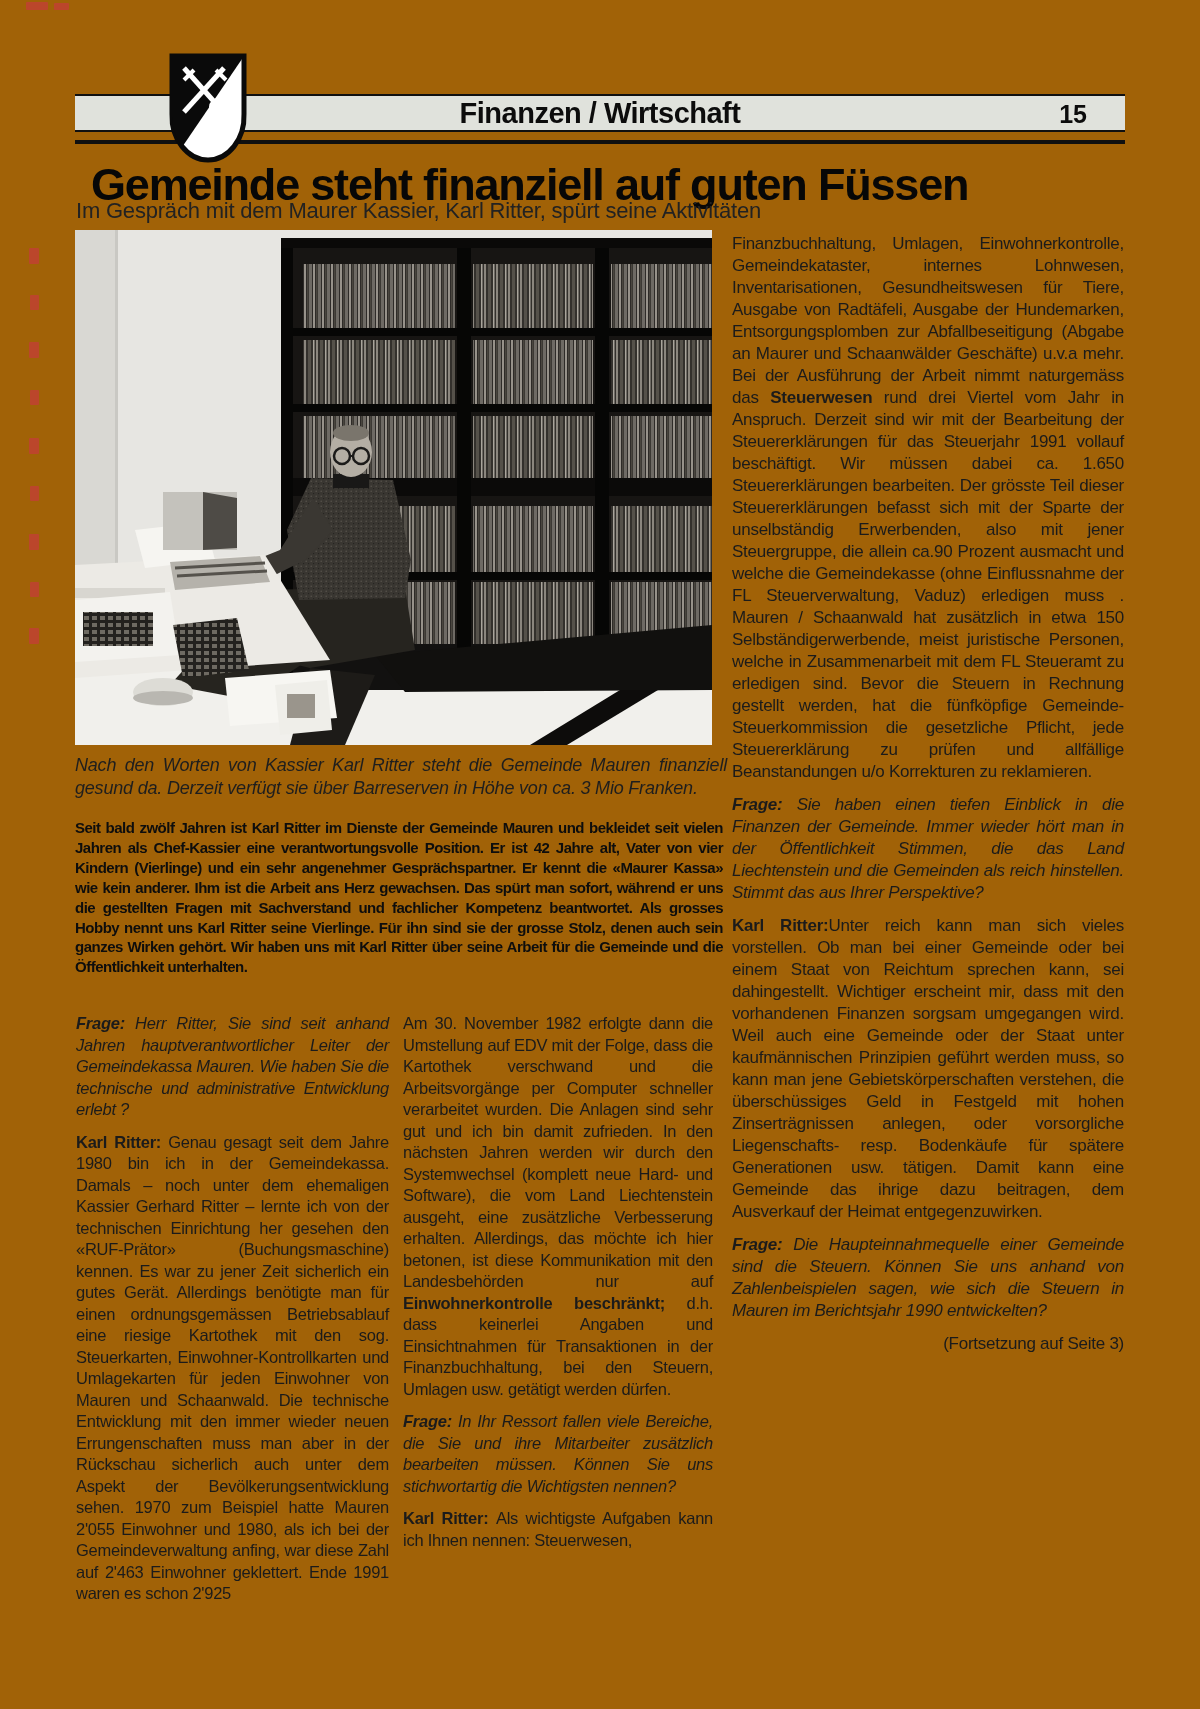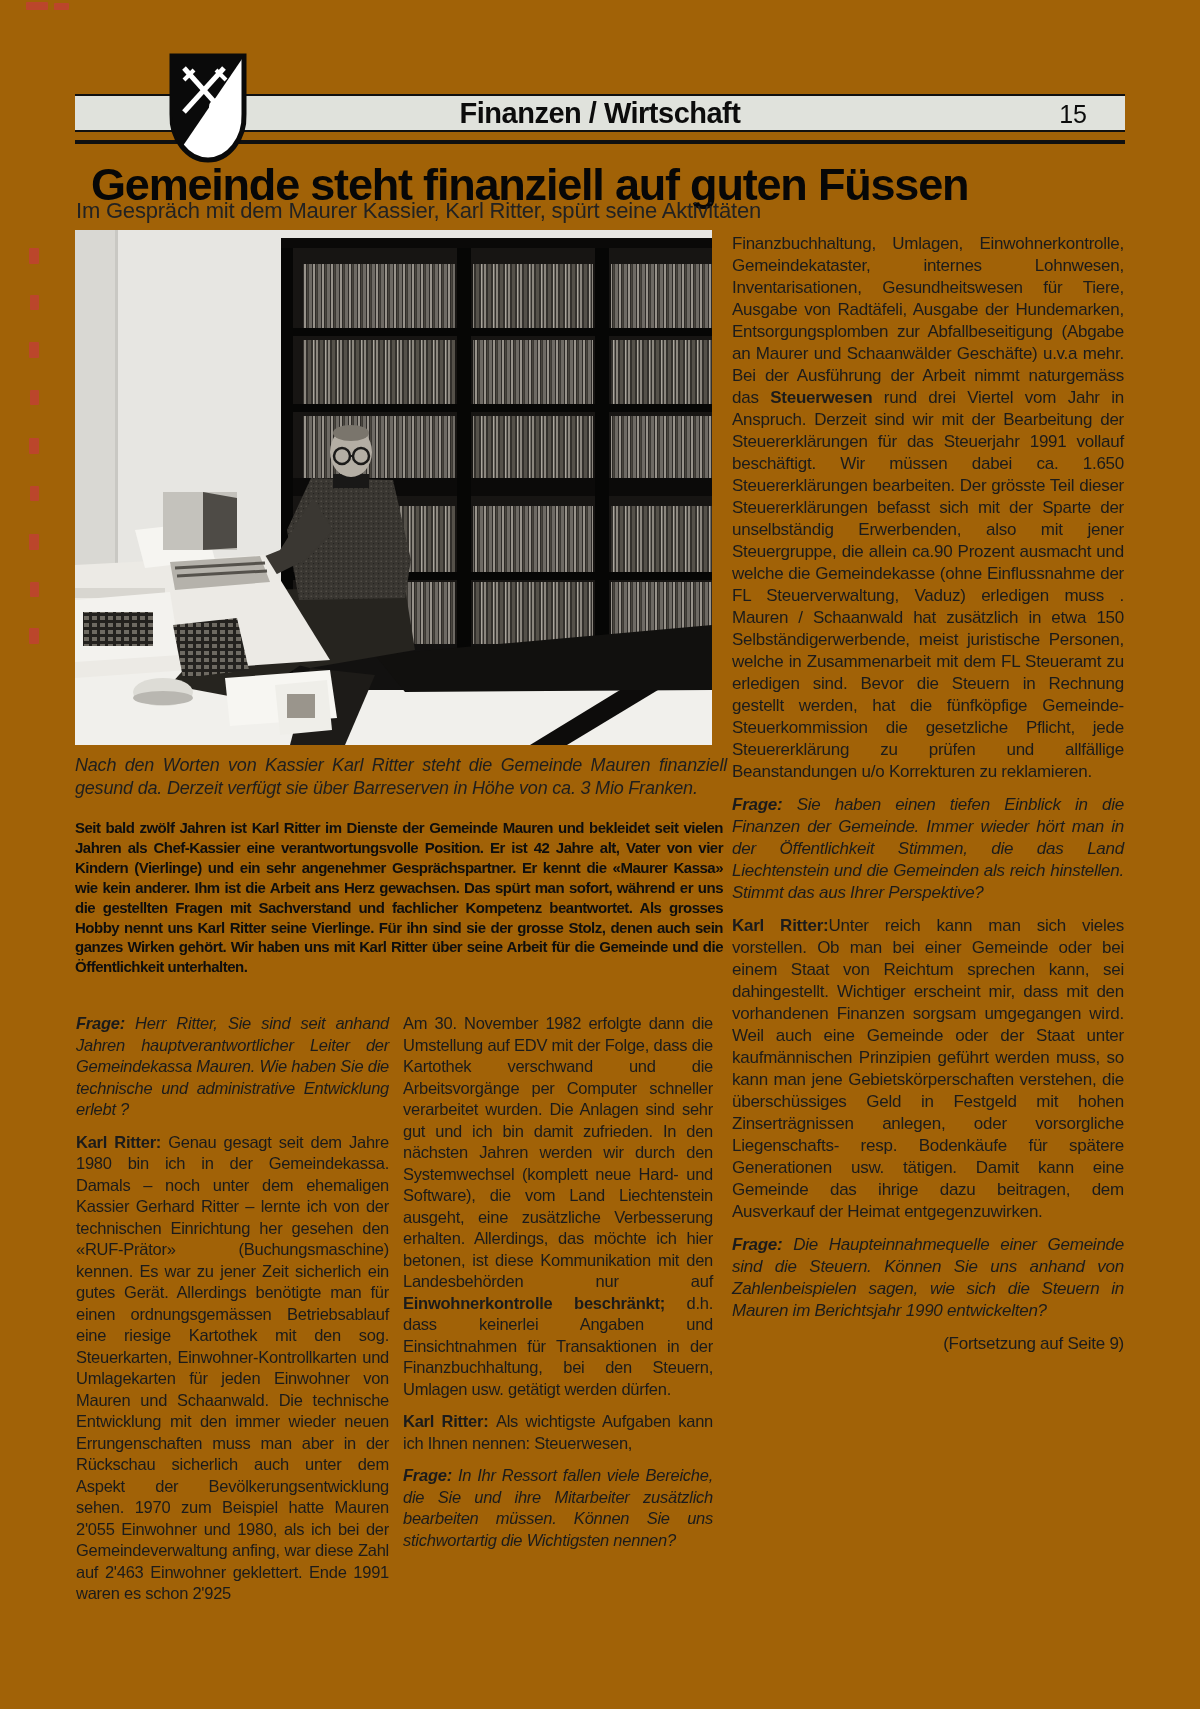--- a/index.html
+++ b/index.html
@@ -19,21 +19,21 @@
     position:absolute;left:75px;top:94px;width:1050px;height:38px;
     background:#e0e2dc;
     border-top:2px solid #101010;
     border-bottom:2px solid #101010;
     box-sizing:border-box;
     display:flex;align-items:center;justify-content:center;
   }
   .band-title{font-weight:bold;font-size:29px;letter-spacing:-0.5px;color:#0c0c0c;}
   .band-page{
     position:absolute;right:38px;top:4px;
-    font-weight:normal;font-size:25px;color:#0c0c0c;
+    font-weight:bold;font-size:25px;color:#0c0c0c;
   }
   .band-rule{position:absolute;left:75px;top:140px;width:1050px;height:4px;background:#101010;}
   .crest{position:absolute;left:166px;top:50px;}
   .headline{
     position:absolute;left:74px;top:142px;width:1000px;margin:17px;
     font-size:45px;font-weight:bold;letter-spacing:-1.2px;color:#070707;
     white-space:nowrap;
   }
   .subtitle{
     position:absolute;left:76px;top:198px;width:900px;
@@ -208,24 +208,24 @@
   <div class="caption">Nach den Worten von Kassier Karl Ritter steht die Gemeinde Mauren finanziell gesund da. Derzeit verfügt sie über Barreserven in Höhe von ca. 3 Mio Franken.</div>
 
   <div class="intro">Seit bald zwölf Jahren ist Karl Ritter im Dienste der Gemeinde Mauren und bekleidet seit vielen Jahren als Chef-Kassier eine verantwortungsvolle Position. Er ist 42 Jahre alt, Vater von vier Kindern (Vierlinge) und ein sehr angenehmer Gesprächspartner. Er kennt die «Maurer Kassa» wie kein anderer. Ihm ist die Arbeit ans Herz gewachsen. Das spürt man sofort, während er uns die gestellten Fragen mit Sachverstand und fachlicher Kompetenz beantwortet. Als grosses Hobby nennt uns Karl Ritter seine Vierlinge. Für ihn sind sie der grosse Stolz, denen auch sein ganzes Wirken gehört. Wir haben uns mit Karl Ritter über seine Arbeit für die Gemeinde und die Öffentlichkeit unterhalten.</div>
 
   <div class="col col-left">
       <p class="para"><span class="seg-bi">Frage: </span><span class="seg-i">Herr Ritter, Sie sind seit anhand Jahren hauptverantwortlicher Leiter der Gemeindekassa Mauren. Wie haben Sie die technische und administrative Entwicklung erlebt ?</span></p>
       <p class="para spaced"><span class="seg-b">Karl Ritter: </span><span class="seg-n">Genau gesagt seit dem Jahre 1980 bin ich in der Gemeindekassa. Damals – noch unter dem ehemaligen Kassier Gerhard Ritter – lernte ich von der technischen Einrichtung her gesehen den «RUF-Prätor» (Buchungsmaschine) kennen. Es war zu jener Zeit sicherlich ein gutes Gerät. Allerdings benötigte man für einen ordnungsgemässen Betriebsablauf eine riesige Kartothek mit den sog. Steuerkarten, Einwohner-Kontrollkarten und Umlagekarten für jeden Einwohner von Mauren und Schaanwald. Die technische Entwicklung mit den immer wieder neuen Errungenschaften muss man aber in der Rückschau sicherlich auch unter dem Aspekt der Bevölkerungsentwicklung sehen. 1970 zum Beispiel hatte Mauren 2'055 Einwohner und 1980, als ich bei der Gemeindeverwaltung anfing, war diese Zahl auf 2'463 Einwohner geklettert. Ende 1991 waren es schon 2'925</span></p>
     </div>
   <div class="col col-mid">
       <p class="para"><span class="seg-n">Am 30. November 1982 erfolgte dann die Umstellung auf EDV mit der Folge, dass die Kartothek verschwand und die Arbeitsvorgänge per Computer schneller verarbeitet wurden. Die Anlagen sind sehr gut und ich bin damit zufrieden. In den nächsten Jahren werden wir durch den Systemwechsel (komplett neue Hard- und Software), die vom Land Liechtenstein ausgeht, eine zusätzliche Verbesserung erhalten. Allerdings, das möchte ich hier betonen, ist diese Kommunikation mit den Landesbehörden nur auf </span><span class="seg-b">Einwohnerkontrolle beschränkt;</span><span class="seg-n"> d.h. dass keinerlei Angaben und Einsichtnahmen für Transaktionen in der Finanzbuchhaltung, bei den Steuern, Umlagen usw. getätigt werden dürfen.</span></p>
+      <p class="para spaced"><span class="seg-bi">Frage: </span><span class="seg-i">In Ihr Ressort fallen viele Bereiche, die Sie und ihre Mitarbeiter zusätzlich bearbeiten müssen. Können Sie uns stichwortartig die Wichtigsten nennen?</span></p>
       <p class="para spaced"><span class="seg-b">Karl Ritter: </span><span class="seg-n">Als wichtigste Aufgaben kann ich Ihnen nennen: Steuerwesen,</span></p>
-      <p class="para spaced"><span class="seg-bi">Frage: </span><span class="seg-i">In Ihr Ressort fallen viele Bereiche, die Sie und ihre Mitarbeiter zusätzlich bearbeiten müssen. Können Sie uns stichwortartig die Wichtigsten nennen?</span></p>
     </div>
   <div class="col col-right">
       <p class="para"><span class="seg-n">Finanzbuchhaltung, Umlagen, Einwohnerkontrolle, Gemeindekataster, internes Lohnwesen, Inventarisationen, Gesundheitswesen für Tiere, Ausgabe von Radtäfeli, Ausgabe der Hundemarken, Entsorgungsplomben zur Abfallbeseitigung (Abgabe an Maurer und Schaanwälder Geschäfte) u.v.a mehr. Bei der Ausführung der Arbeit nimmt naturgemäss das </span><span class="seg-b">Steuerwesen</span><span class="seg-n"> rund drei Viertel vom Jahr in Anspruch. Derzeit sind wir mit der Bearbeitung der Steuererklärungen für das Steuerjahr 1991 vollauf beschäftigt. Wir müssen dabei ca. 1.650 Steuererklärungen bearbeiten. Der grösste Teil dieser Steuererklärungen befasst sich mit der Sparte der unselbständig Erwerbenden, also mit jener Steuergruppe, die allein ca.90 Prozent ausmacht und welche die Gemeindekasse (ohne Einflussnahme der FL Steuerverwaltung, Vaduz) erledigen muss . Mauren / Schaanwald hat zusätzlich in etwa 150 Selbständigerwerbende, meist juristische Personen, welche in Zusammenarbeit mit dem FL Steueramt zu erledigen sind. Bevor die Steuern in Rechnung gestellt werden, hat die fünfköpfige Gemeinde-Steuerkommission die gesetzliche Pflicht, jede Steuererklärung zu prüfen und allfällige Beanstandungen u/o Korrekturen zu reklamieren.</span></p>
       <p class="para spaced"><span class="seg-bi">Frage: </span><span class="seg-i">Sie haben einen tiefen Einblick in die Finanzen der Gemeinde. Immer wieder hört man in der Öffentlichkeit Stimmen, die das Land Liechtenstein und die Gemeinden als reich hinstellen. Stimmt das aus Ihrer Perspektive?</span></p>
       <p class="para spaced"><span class="seg-b">Karl Ritter:</span><span class="seg-n">Unter reich kann man sich vieles vorstellen. Ob man bei einer Gemeinde oder bei einem Staat von Reichtum sprechen kann, sei dahingestellt. Wichtiger erscheint mir, dass mit den vorhandenen Finanzen sorgsam umgegangen wird. Weil auch eine Gemeinde oder der Staat unter kaufmännischen Prinzipien geführt werden muss, so kann man jene Gebietskörperschaften verstehen, die überschüssiges Geld in Festgeld mit hohen Zinserträgnissen anlegen, oder vorsorgliche Liegenschafts- resp. Bodenkäufe für spätere Generationen usw. tätigen. Damit kann eine Gemeinde das ihrige dazu beitragen, dem Ausverkauf der Heimat entgegenzuwirken.</span></p>
       <p class="para spaced"><span class="seg-bi">Frage: </span><span class="seg-i">Die Haupteinnahmequelle einer Gemeinde sind die Steuern. Können Sie uns anhand von Zahlenbeispielen sagen, wie sich die Steuern in Mauren im Berichtsjahr 1990 entwickelten?</span></p>
-      <p class="para spaced align-right"><span class="seg-n">(Fortsetzung auf Seite 9)</span></p>
+      <p class="para spaced align-right"><span class="seg-n">(Fortsetzung auf Seite 3)</span></p>
     </div>
 
 </div>
 
 </body></html>

